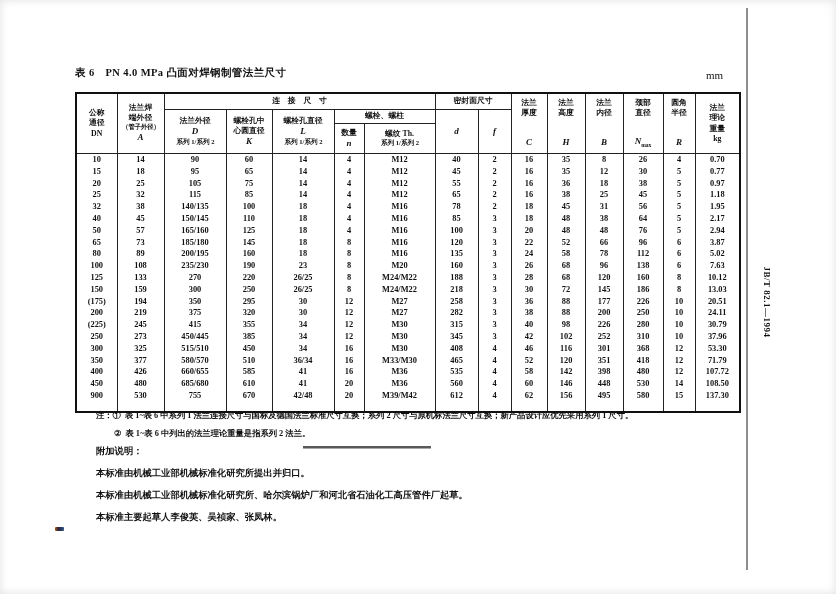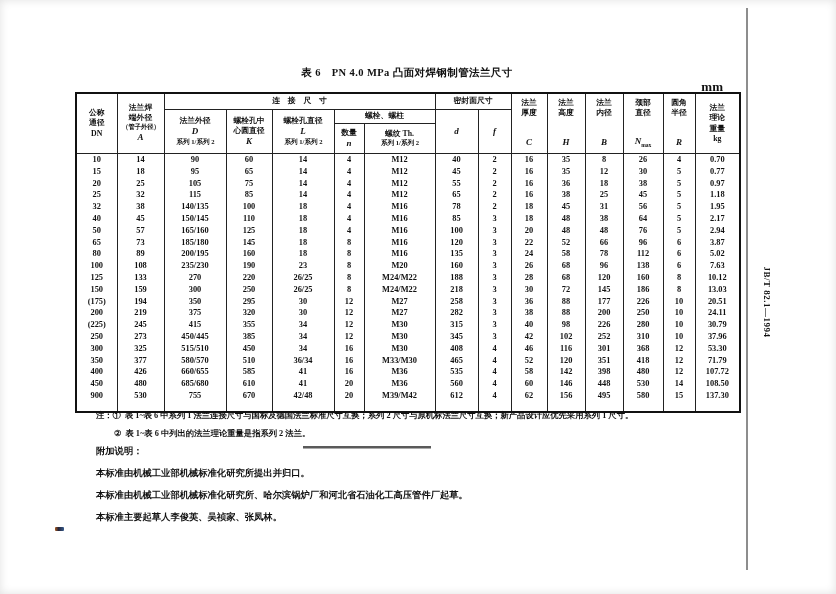--- a/index.html
+++ b/index.html
@@ -6,22 +6,22 @@
   body {
     width:836px; height:594px; background:#f4f4f2;
     font-family:"Liberation Serif","DejaVu Serif",serif; color:#111;
   }
   .page {
     position:relative; width:836px; height:594px; background:#ffffff;
     box-shadow: inset 0 0 10px rgba(0,0,0,0.12); overflow:hidden;
   }
   
   .title-row { position:absolute; left:75px; top:66px; width:664px; height:16px; }
-  .table-title { text-align:center; font-weight:bold; font-size:10.5px; letter-spacing:0.4px;font-family:Liberation Serif, serif; }
-  .unit { position:absolute; right:16px; top:13px; font-size:13px; font-weight:bold; }
+  .table-title { font-weight:bold; font-size:10.5px; letter-spacing:0.4px;font-family:Liberation Serif, serif; }
+  .unit { position:absolute; right:16px; top:3px; font-size:11px; font-weight:normal; }
 
   
   table.dims { position:absolute; left:75px; top:92px; width:664px;
     border-collapse:collapse; table-layout:fixed; }
   .dims, .dims th, .dims td { border:1px solid #222; }
   table.dims { border:2px solid #111; }
   .dims th { font-weight:bold; font-size:7.8px; line-height:1.3; padding:0;
     text-align:center; vertical-align:middle; }
   .dims tbody td { border-top:0; border-bottom:0; font-size:8.4px; font-weight:bold;
     text-align:center; padding:0; height:11.8px; line-height:11.8px; white-space:nowrap; }

